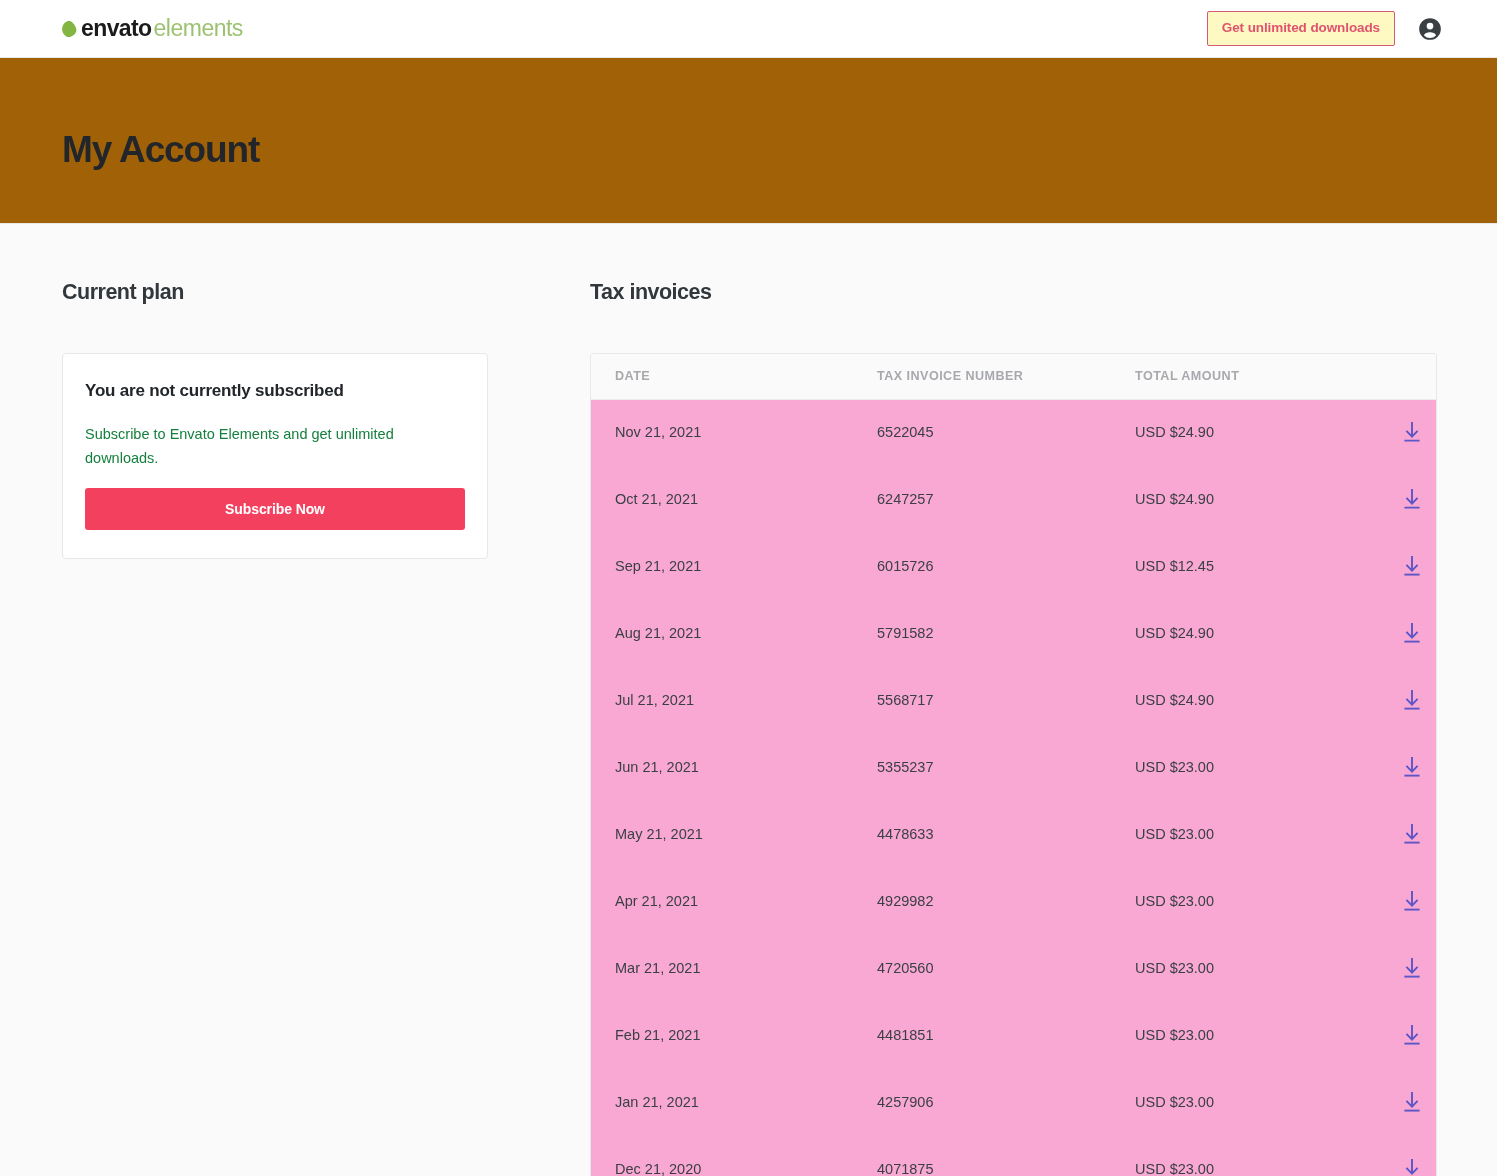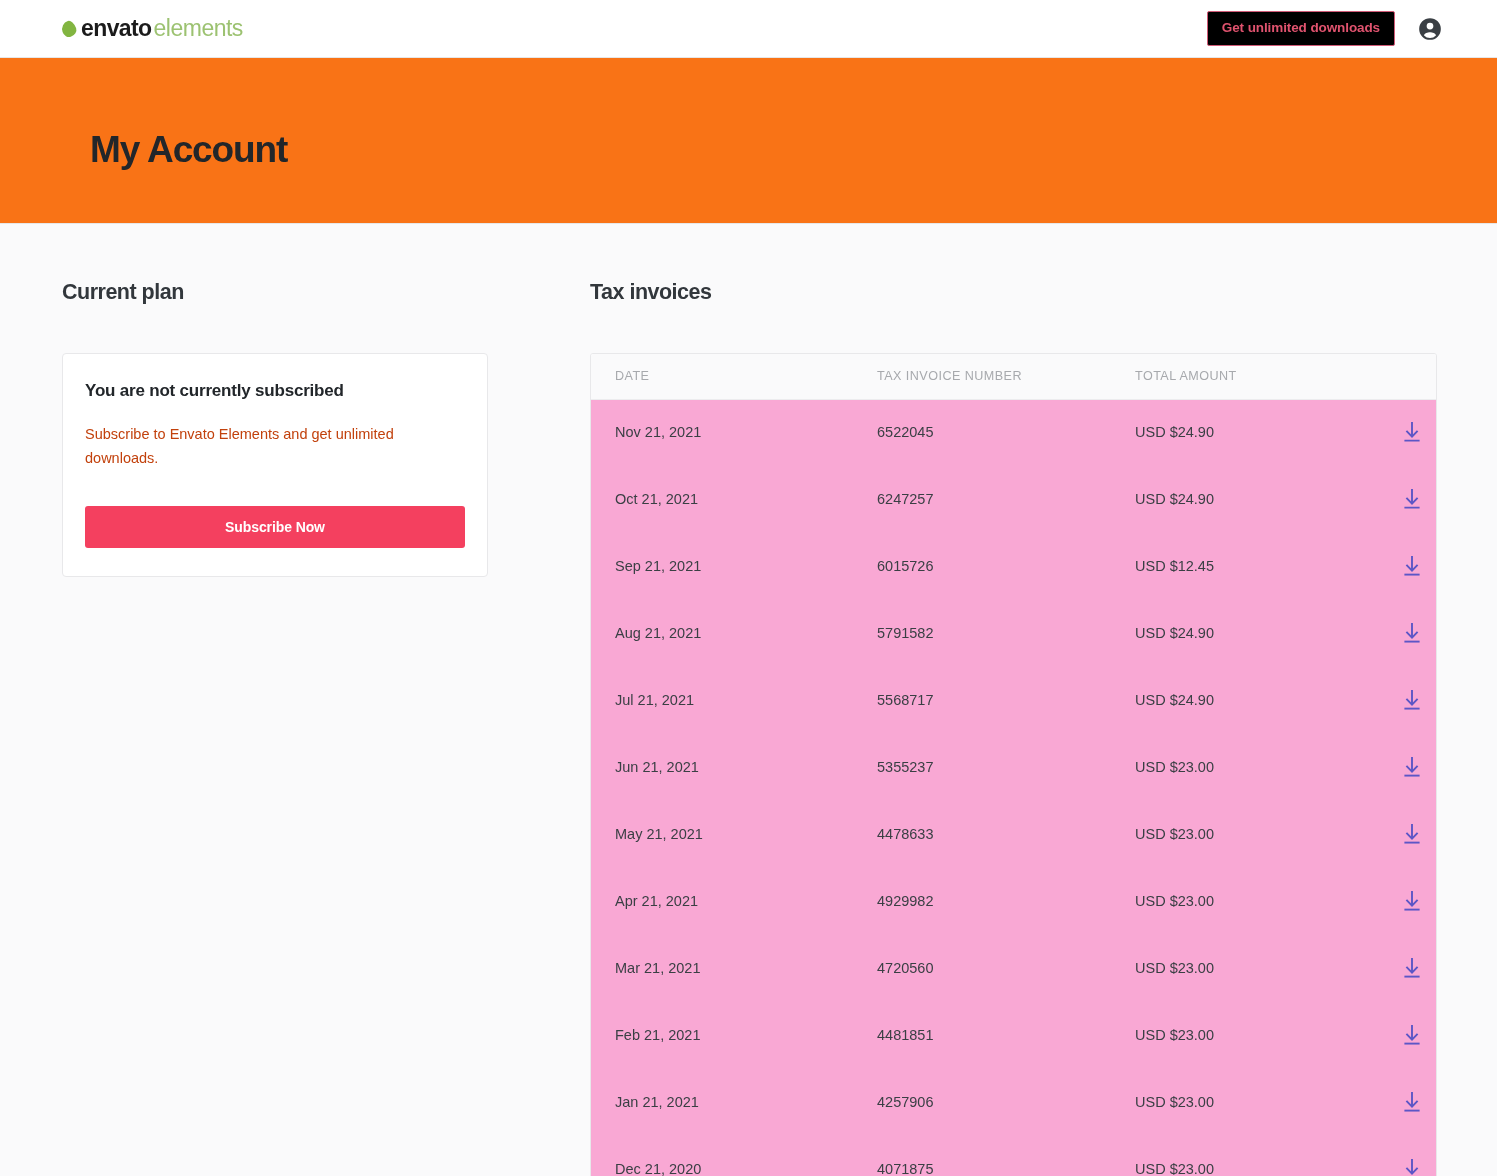--- a/index.html
+++ b/index.html
@@ -58,42 +58,42 @@
   }
   .topbar-right {
     margin-left: auto;
     display: flex;
     align-items: center;
     gap: 22px;
   }
   .btn-outline {
     border: 1px solid #d15a76;
     color: #e0536f;
-    background: #000000;
+    background: #fef9c3;
     font-size: 13.5px;
     font-weight: bold;
     letter-spacing: -0.1px;
     padding: 9px 14px 10px;
     border-radius: 2px;
     cursor: pointer;
     line-height: 1;
     font-family: "Liberation Sans", sans-serif;
   }
   .account-icon {
     width: 26px;
     height: 26px;
     display: block;
     cursor: pointer;
   }
 
   
   .title-band {
-    background: #f97316;
+    background: #a16207;
     border-bottom: 1px solid #e6e7e8;
-    padding: 72px 90px 52px;
+    padding: 72px 62px 52px;
   }
   .page-title {
     font-size: 37px;
     font-weight: bold;
     color: #22262a;
     letter-spacing: -1.1px;
     margin: 0;
     line-height: 1.1;
   }
 
@@ -133,23 +133,23 @@
   }
   .plan-heading {
     font-size: 17px;
     font-weight: bold;
     color: #22262a;
     margin: 0 0 22px 0;
     letter-spacing: -0.2px;
   }
   .plan-desc {
     font-size: 14.5px;
-    color: #c2410c;
+    color: #15803d;
     line-height: 1.65;
-    margin: 0 0 35px 0;
+    margin: 0 0 17px 0;
     max-width: 350px;
   }
   .btn-primary {
     display: block;
     width: 100%;
     background: #f4405f;
     color: #ffffff;
     border: none;
     border-radius: 3px;
     font-size: 14px;
@@ -170,21 +170,21 @@
   }
   table.invoices {
     width: 100%;
     border-collapse: collapse;
     table-layout: fixed;
   }
   table.invoices th {
     background: #fafafb;
     text-align: left;
     font-size: 12.6px;
-    font-weight: normal;
+    font-weight: bold;
     color: #a7a9ad;
     letter-spacing: 0.45px;
     padding: 15px 0 16px 24px;
     border-bottom: 1px solid #ececee;
     text-transform: uppercase;
   }
   table.invoices td {
     font-size: 14.5px;
     color: #3a3f44;
     padding: 20px 0 20px 24px;

